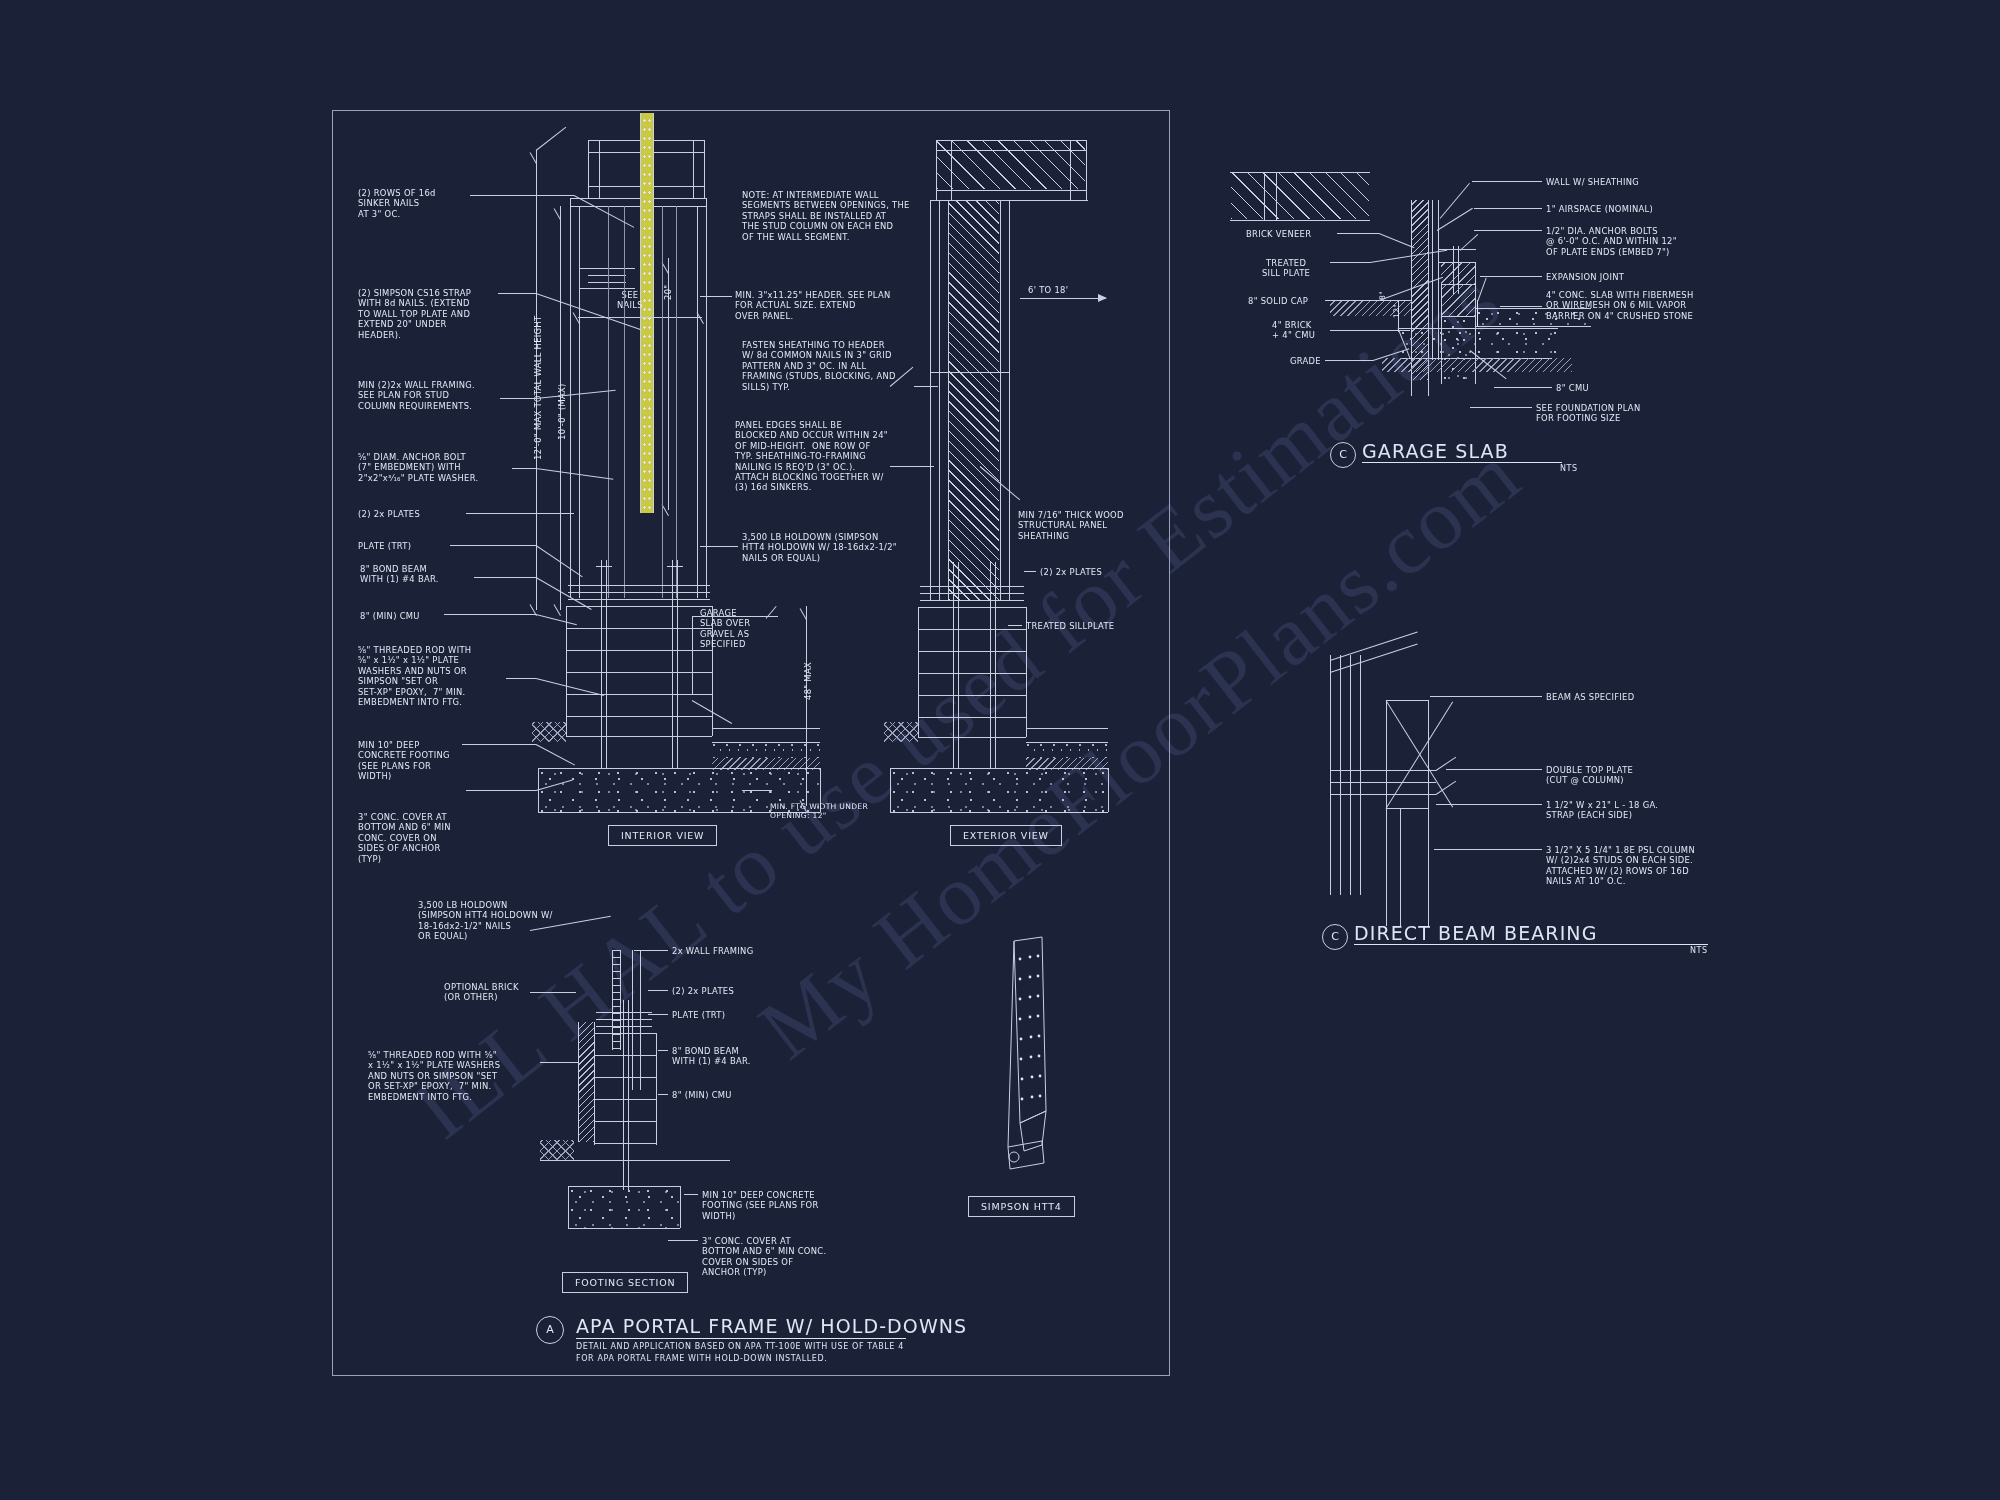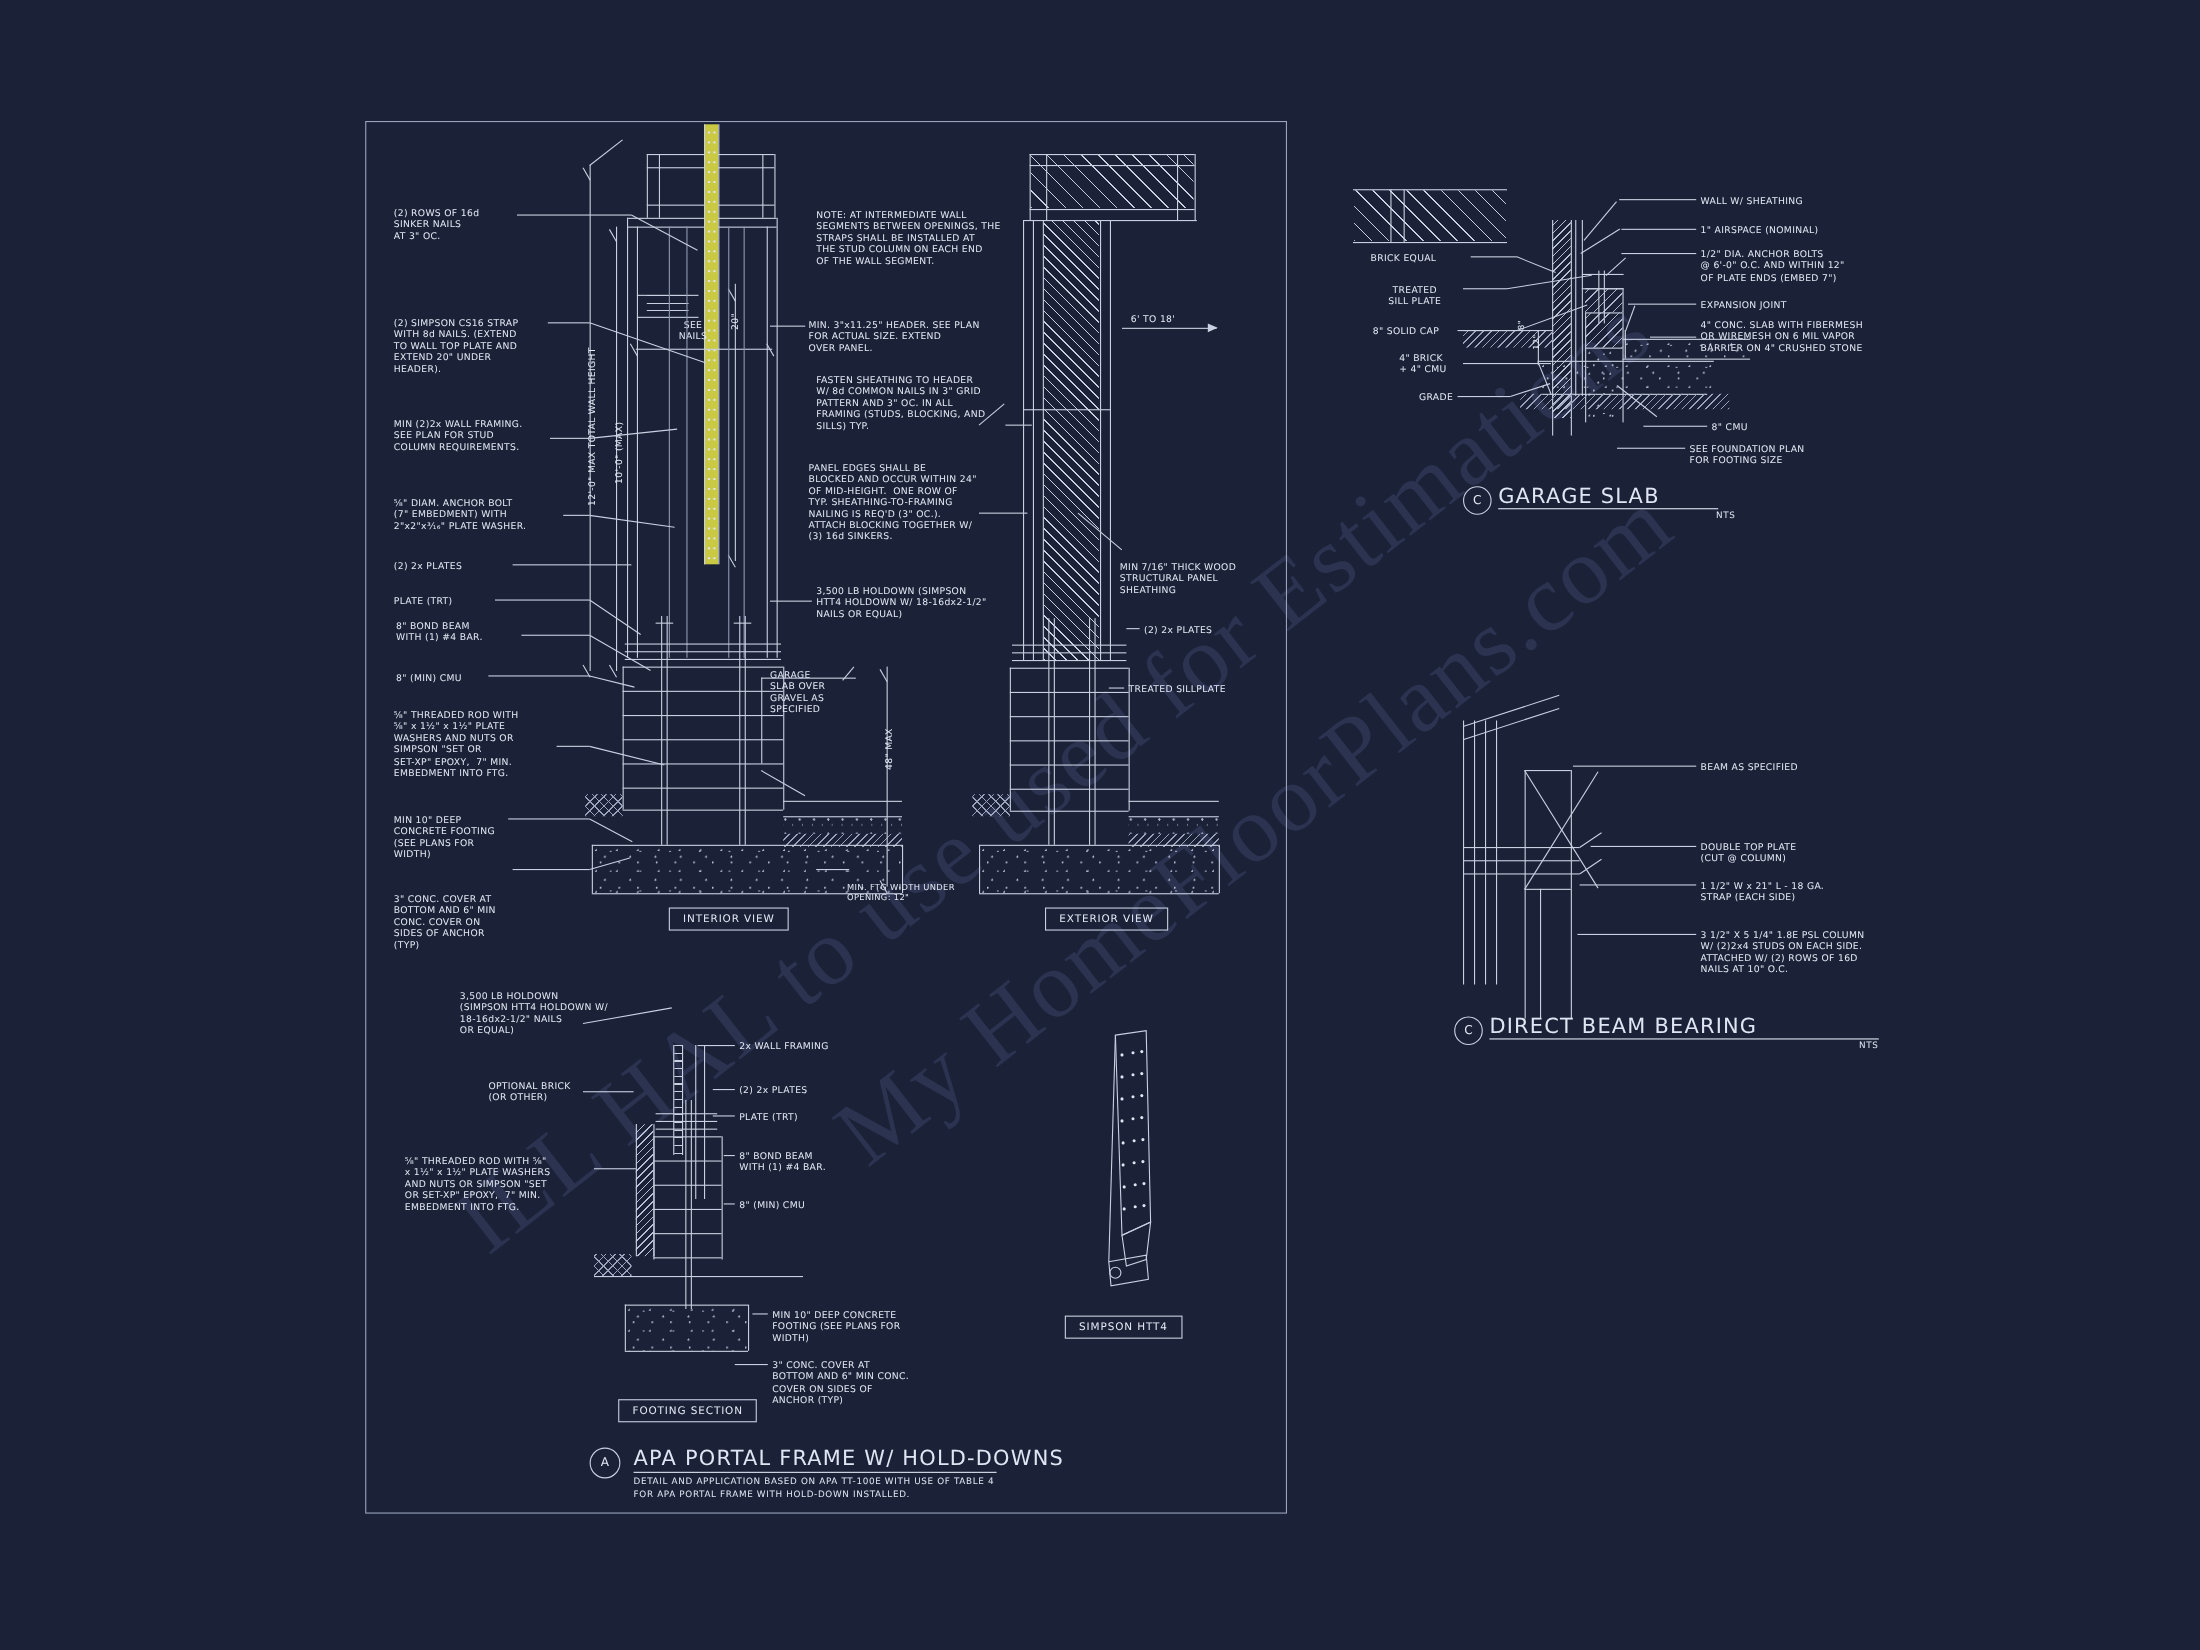--- a/index.html
+++ b/index.html
@@ -502,21 +502,21 @@
   <div class="ln" style="left:1398px;top:328px;width:160px;"></div>
   <div class="ln" style="left:1402px;top:358px;width:150px;"></div>
   <div class="diag" style="left:1398px;top:328px;width:32px;transform:rotate(68deg);"></div>
   <div class="conc" style="left:1400px;top:329px;width:156px;height:28px;"></div>
   <div class="earth" style="left:1382px;top:358px;width:190px;height:14px;"></div>
 
   <div class="lnv" style="left:1398px;top:300px;height:32px;"></div>
   <div class="t sm" style="left:1392px;top:318px;transform:rotate(-90deg);transform-origin:left top;">12"</div>
   <div class="t sm" style="left:1378px;top:300px;transform:rotate(-90deg);transform-origin:left top;">8"</div>
 
-  <div class="t" style="left:1246px;top:229px;">BRICK EQUAL</div>
+  <div class="t" style="left:1246px;top:229px;">BRICK VENEER</div>
   <div class="ln" style="left:1337px;top:233px;width:42px;"></div>
   <div class="diag" style="left:1379px;top:233px;width:38px;transform:rotate(22deg);"></div>
 
   <div class="t" style="left:1262px;top:258px;text-align:center;">TREATED
 SILL PLATE</div>
   <div class="ln" style="left:1330px;top:262px;width:40px;"></div>
   <div class="diag" style="left:1370px;top:262px;width:78px;transform:rotate(-9deg);"></div>
 
   <div class="t" style="left:1248px;top:296px;">8" SOLID CAP</div>
   <div class="ln" style="left:1325px;top:300px;width:54px;"></div>

